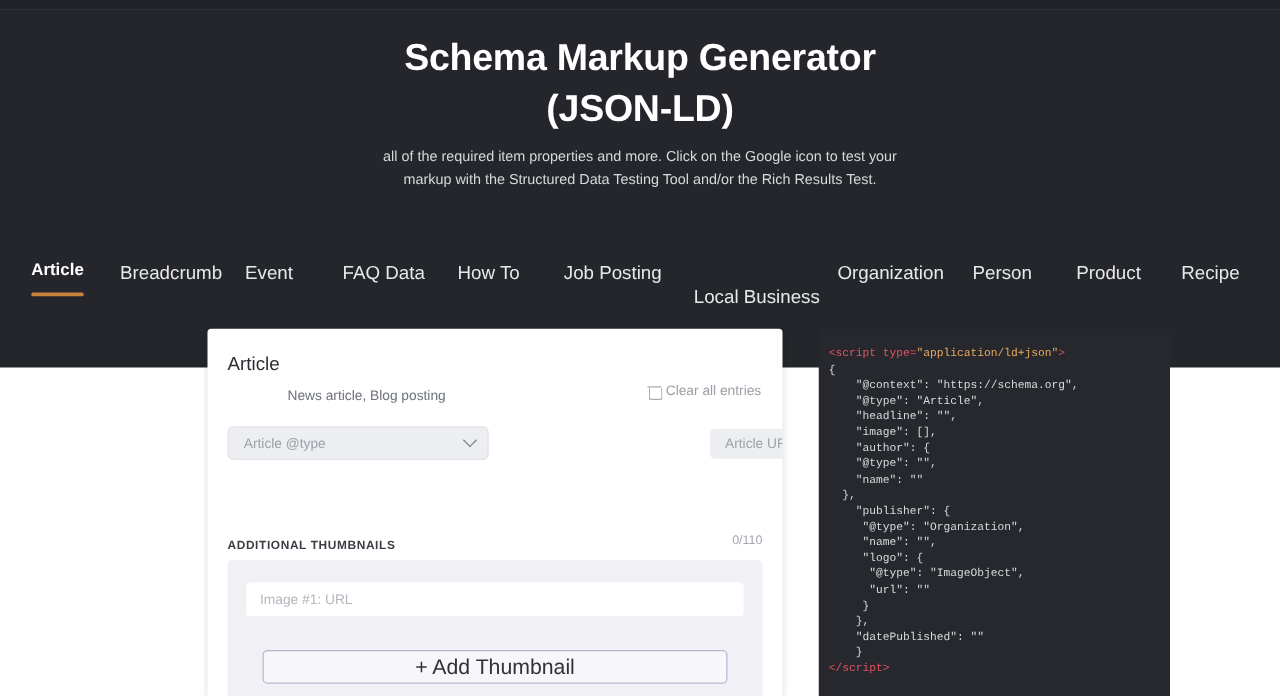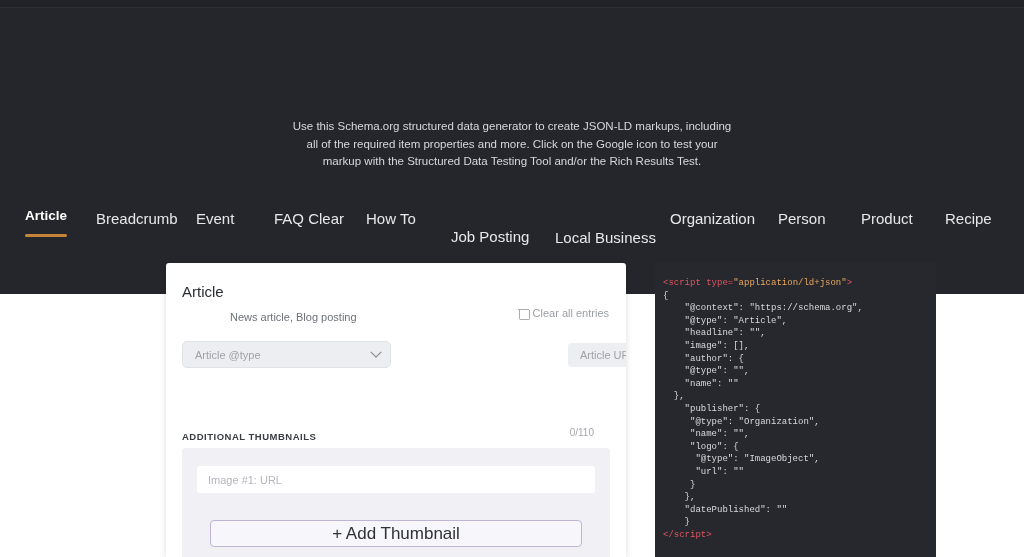--- a/index.html
+++ b/index.html
@@ -94,21 +94,21 @@
   .chev {
     width: 8px; height: 8px; border-right: 1.4px solid #80848b;
     border-bottom: 1.4px solid #80848b; transform: rotate(45deg) translate(-2px,-2px);
   }
 
   .hdr-small {
     position: absolute; left: 16px; top: 168px;
     font-size: 9.5px; font-weight: bold; color: #3a3d43; letter-spacing: 0.5px;
   }
   .counter {
-    position: absolute; right: 32px; top: 164px;
+    position: absolute; right: 16px; top: 164px;
     font-size: 10px; color: #a4a7ad; padding-left: 35px;
   }
 
   .thumb-panel {
     position: absolute; left: 16px; top: 185px; width: 428px; height: 109px;
     background: #f0f0f5; border-radius: 4px 4px 0 0;
   }
   .thumb-input {
     position: absolute; left: 15px; top: 18px; width: 398px; height: 27px;
     background: #ffffff; border: none; border-radius: 3px;
@@ -138,34 +138,37 @@
   .code-body { padding-left: 8px; }
 </style>
 </head>
 <body>
 
 <div id="root">
 
   <div class="hero">
     <div class="topstrip"></div>
 
+    <div class="hero-title">
+      <div>Schema Markup Generator</div>
+      <div>(JSON-LD)</div>
+    </div>
 
     <div class="hero-desc">
-      <div>Use this Schema.org structured data generator to create JSON-LD markups, including</div>
       <div>all of the required item properties and more. Click on the Google icon to test your</div>
       <div>markup with the Structured Data Testing Tool and/or the Rich Results Test.</div>
     </div>
 
     <div class="tabs" id="tabs-host">
         <div class="tab active" style="left: 25px;"><span>Article</span><span class="underline" style="background: rgb(200, 131, 58);"></span></div>
         <div class="tab" style="left: 96px;"><span>Breadcrumb</span></div>
         <div class="tab" style="left: 196px;"><span>Event</span></div>
-        <div class="tab" style="left: 274px;"><span>FAQ Clear</span></div>
+        <div class="tab" style="left: 274px;"><span>FAQ Data</span></div>
         <div class="tab" style="left: 366px;"><span>How To</span></div>
-        <div class="tab" style="left: 451px; margin-top: 18px;"><span>Job Posting</span></div>
+        <div class="tab" style="left: 451px;"><span>Job Posting</span></div>
         <div class="tab" style="left: 555px; margin-top: 19px;"><span>Local Business</span></div>
         <div class="tab" style="left: 670px;"><span>Organization</span></div>
         <div class="tab" style="left: 778px;"><span>Person</span></div>
         <div class="tab" style="left: 861px;"><span>Product</span></div>
         <div class="tab" style="left: 945px;"><span>Recipe</span></div>
       </div>
   </div>
 
   <div class="card">
     <div class="card-title">Article</div>

